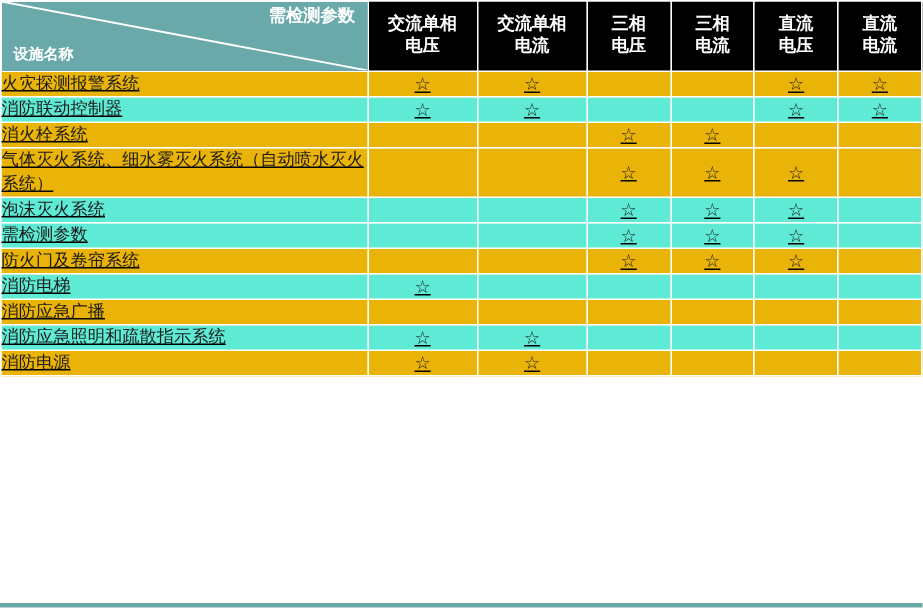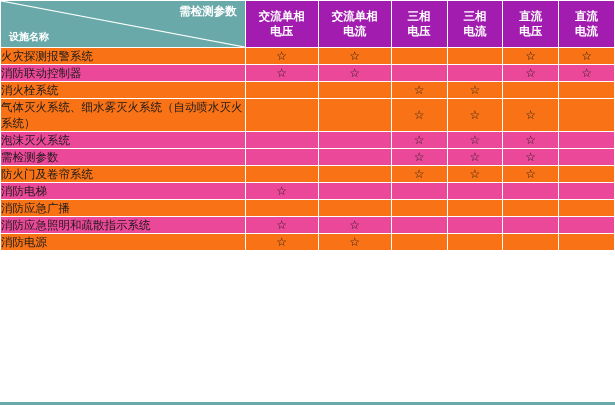--- a/index.html
+++ b/index.html
@@ -11,20 +11,21 @@
     font-family: "Liberation Sans", "DejaVu Sans", sans-serif;
     width: 615px;
     height: 405px;
     overflow: hidden;
   }
   #sheet {
     width: 510px;
     height: 405px;
     position: relative;
     background: #ffffff;
+    text-decoration: underline;
   }
   table.matrix {
     border-collapse: collapse;
     width: 615px;
     table-layout: fixed;
     font-size: 11.5px;
     color: #1a1a1a;
   }
   table.matrix td, table.matrix th {
     border: 1px solid #ffffff;
@@ -59,43 +60,43 @@
   .corner-bottom {
     position: absolute;
     left: 8px;
     bottom: 3px;
     font-size: 10px;
     line-height: 15px;
     white-space: nowrap;
     color: #ffffff;
   }
   .hdr-cell {
-    background: #a21caf;
+    background: #000000;
     color: #ffffff;
     text-align: center;
     font-size: 11.5px;
     line-height: 15px;
     height: 46px;
     padding: 4px 2px;
   }
   .hdr-cell span { display: block; }
   
   td.name {
     padding: 5px 7px;
     line-height: 16px;
     font-size: 11.5px;
     text-align: left;
   }
   td.mark {
     text-align: center;
     font-size: 12px;
     line-height: 16px;
   }
-  tr.alt td { background: #ec4899; }
-  tr.plain td { background: #f97316; }
+  tr.alt td { background: #5eead4; }
+  tr.plain td { background: #eab308; }
   .star { color: #1a1a1a; }
   .bottom-rule {
     position: absolute;
     left: 0;
     bottom: 0;
     width: 615px;
     height: 3px;
     background: #6aa9a9;
   }
 </style>

